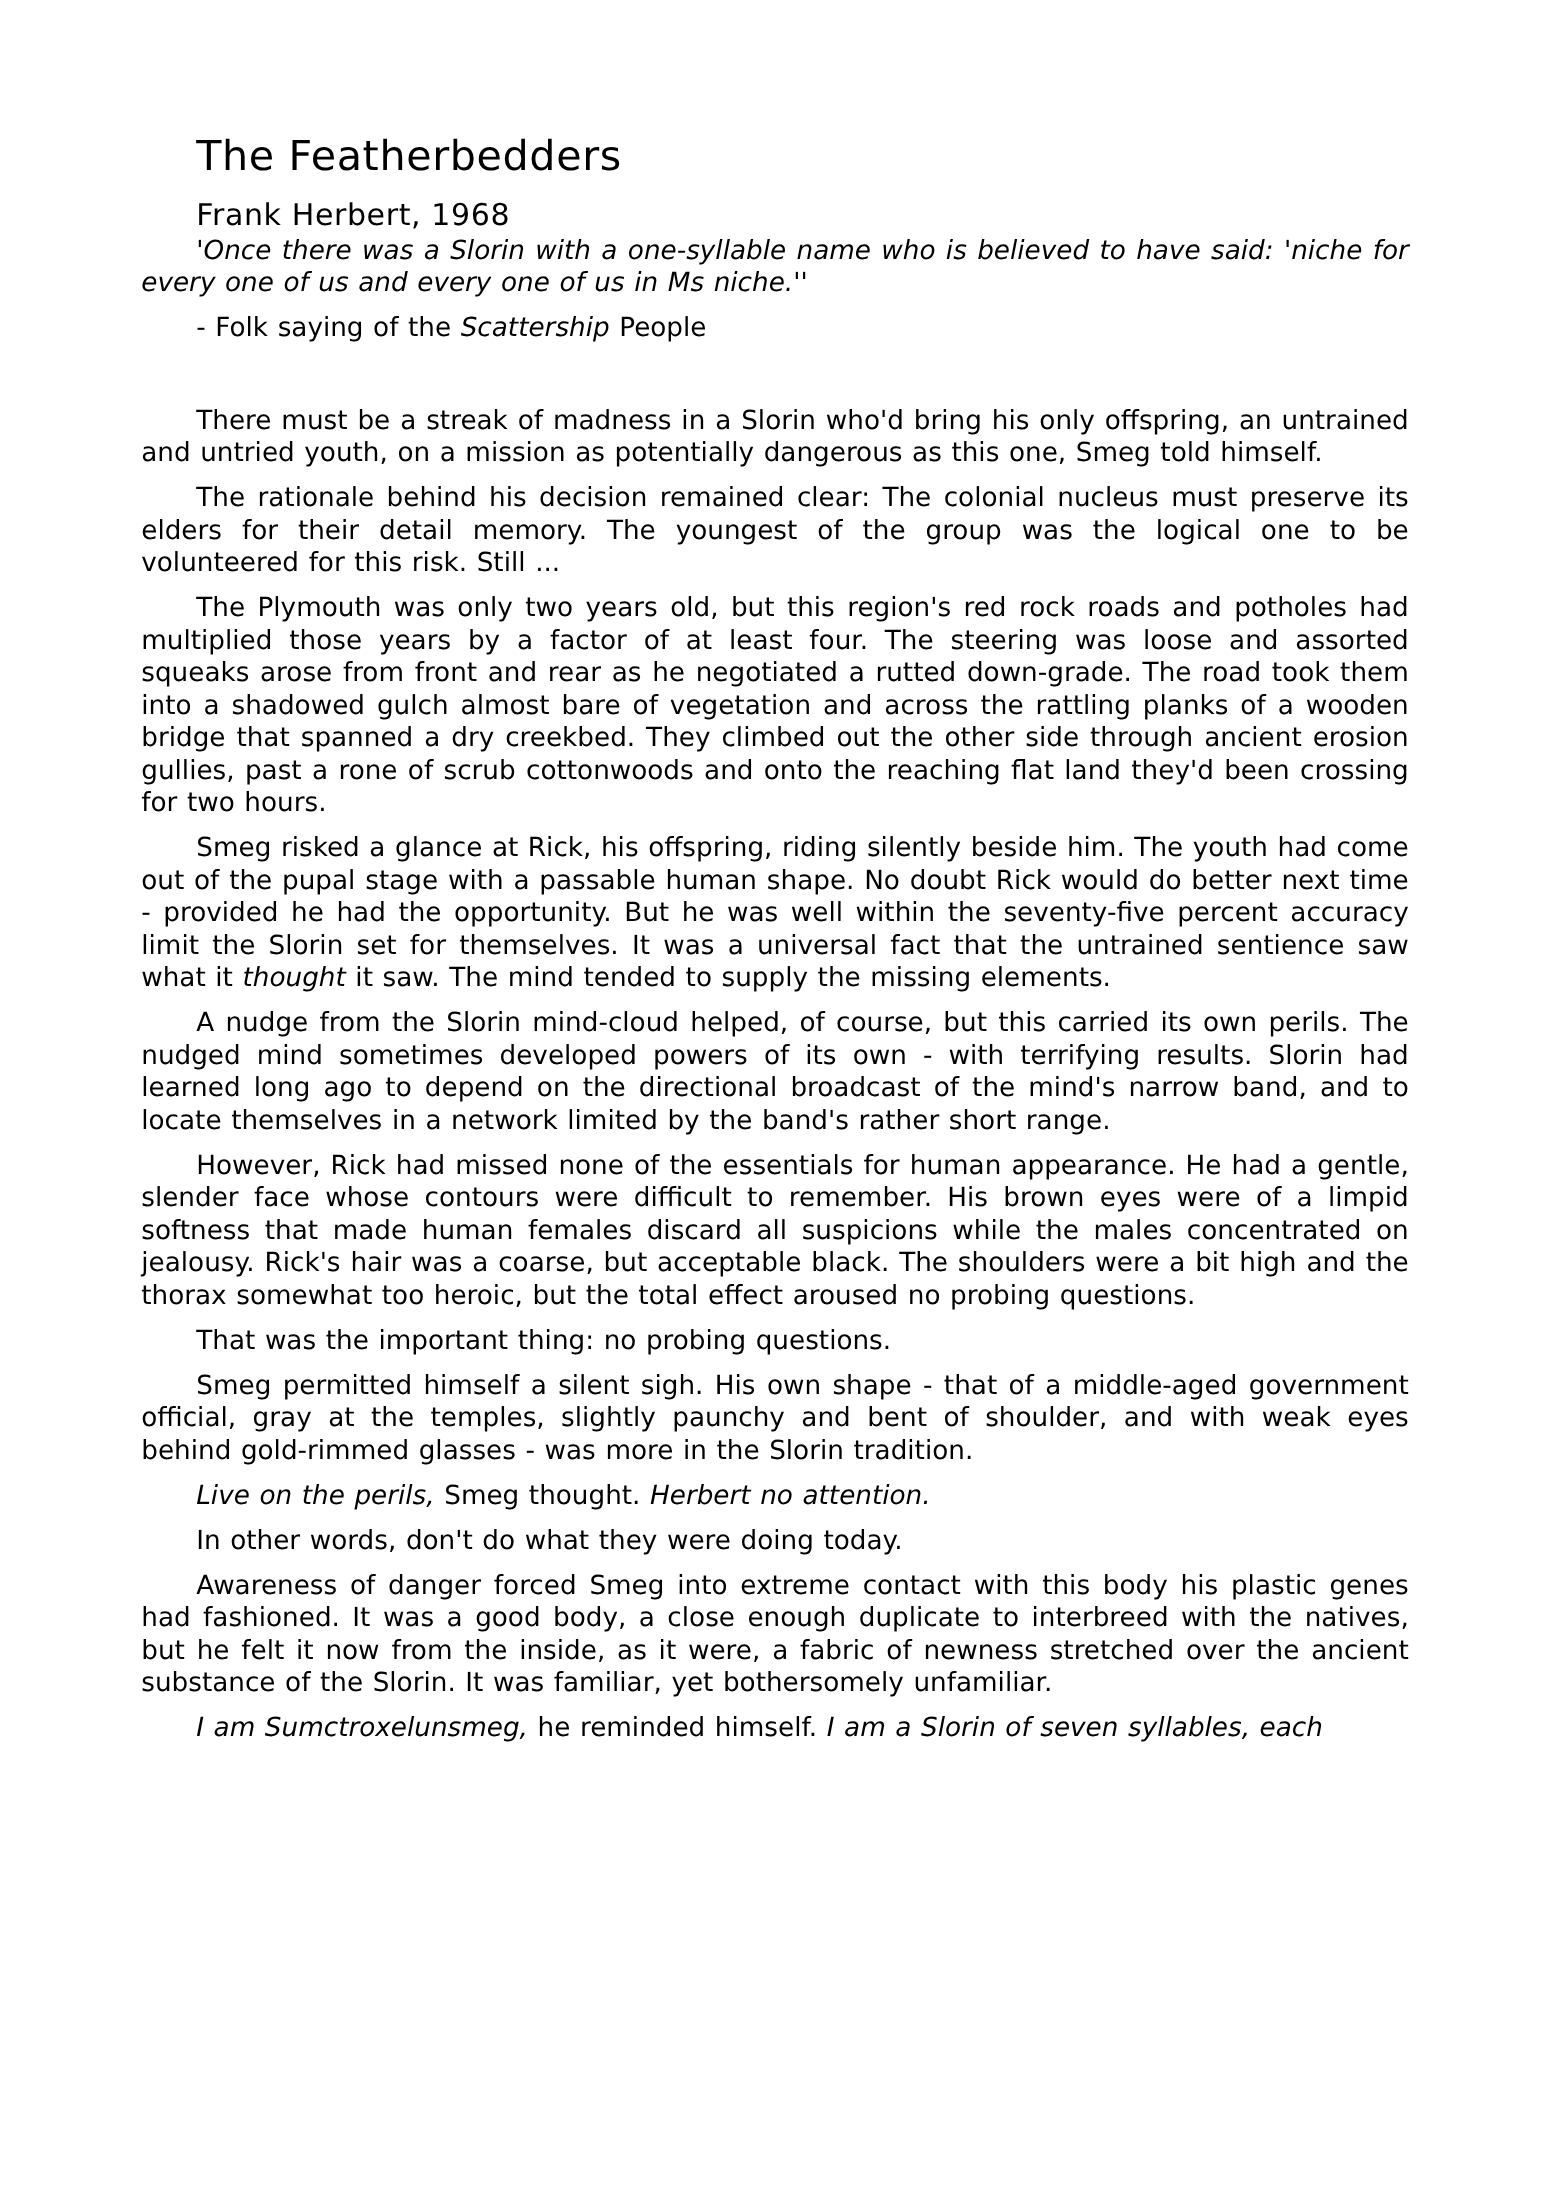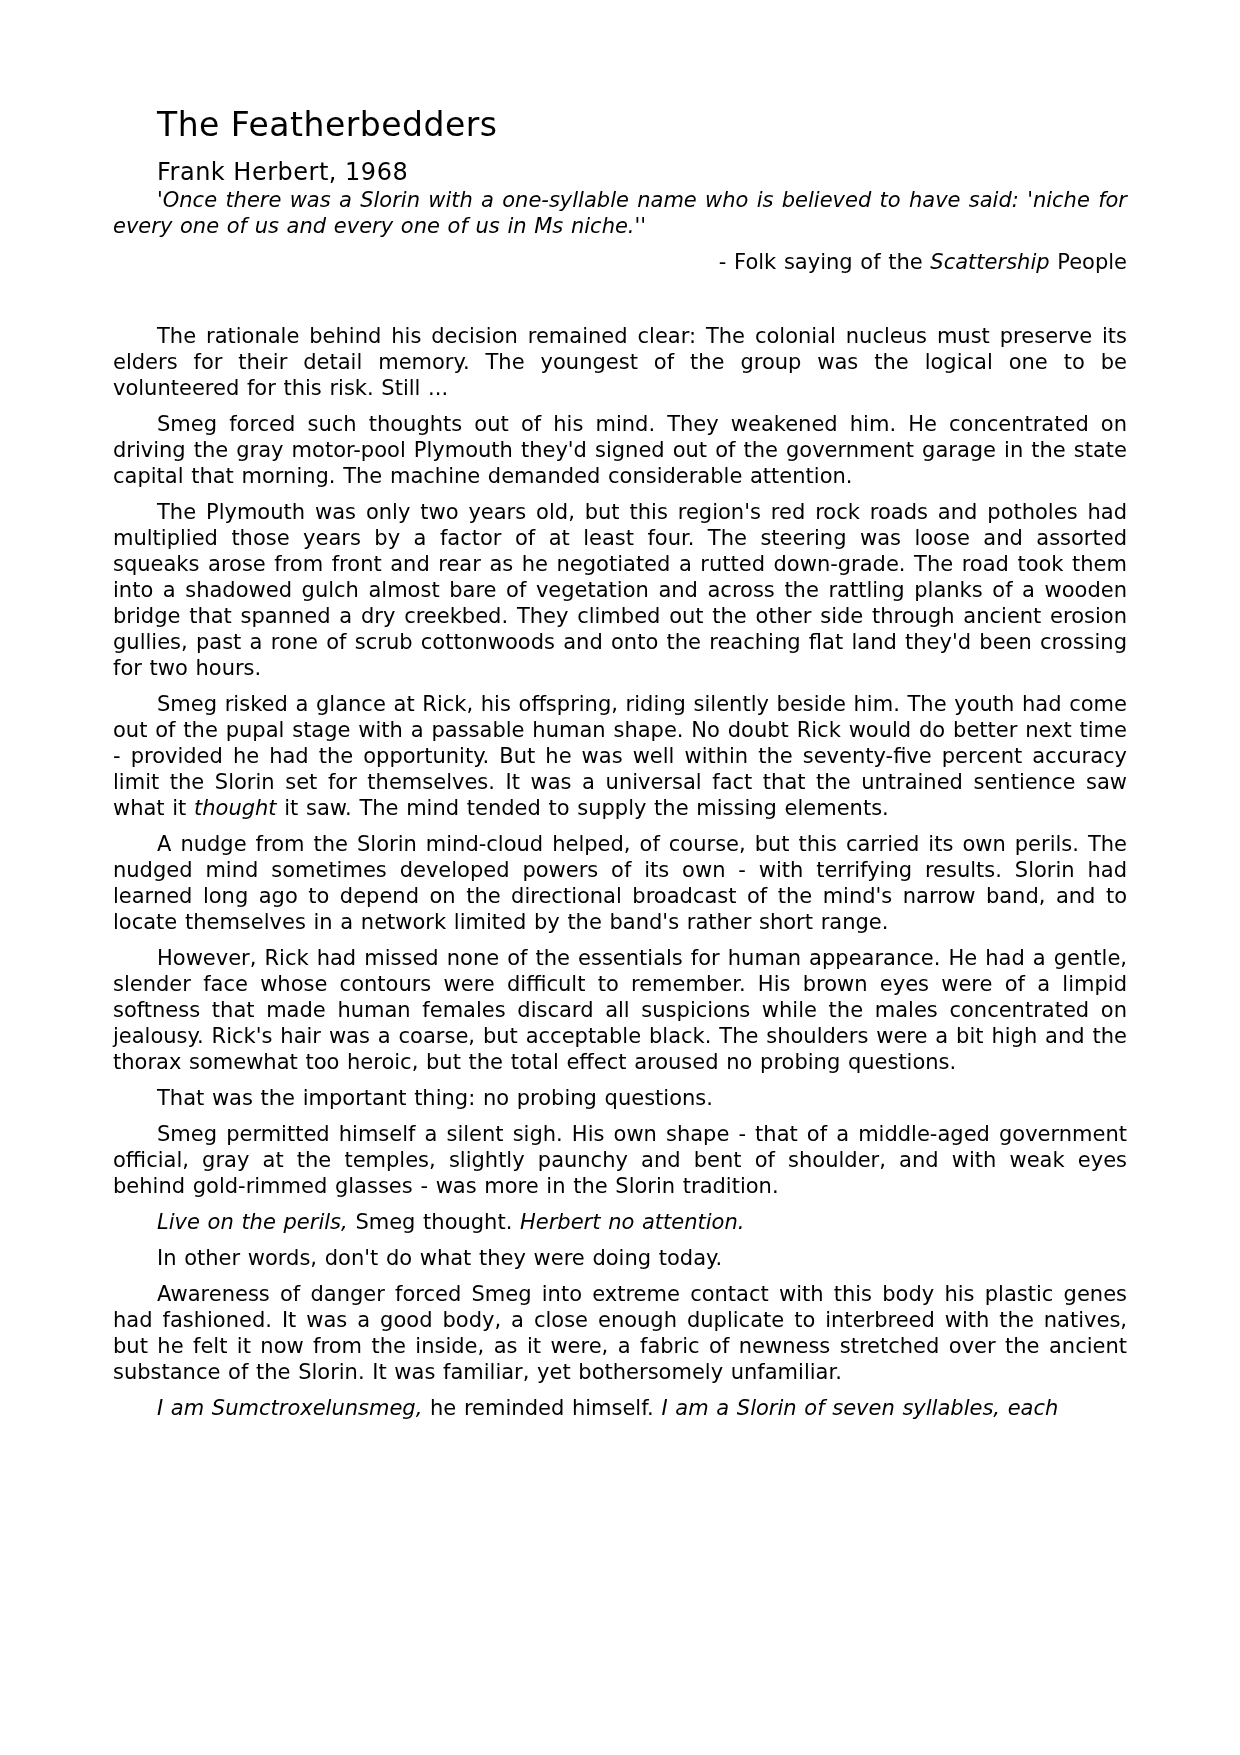--- a/index.html
+++ b/index.html
@@ -46,35 +46,35 @@
     text-align: justify;
     word-spacing: 1px;
   }
   p.block .it {
     font-style: italic;
   }
   p.quote {
     font-style: italic;
   }
   p.attribution {
-    text-align: right;
+    text-align: left;
     margin-bottom: 48px;
   }
 </style>
 </head>
 <body style="background: rgb(255, 255, 255); color: rgb(0, 0, 0);">
 
 <div class="page">
   <h1 class="title">The Featherbedders</h1>
   <div class="byline">Frank Herbert, 1968</div>
   <div class="text-blocks">
       <p class="block quote"><span class="it">'Once there was a Slorin with a one-syllable name who is believed to have said: 'niche for every one of us and every one of us in Ms niche.''</span></p>
       <p class="block attribution"><span>- Folk saying of the </span><span class="it">Scattership</span><span> People</span></p>
+      <p class="block body"><span>There must be a streak of madness in a Slorin who'd bring his only offspring, an untrained and untried youth, on a mission as potentially dangerous as this one, Smeg told himself.</span></p>
       <p class="block body"><span>The rationale behind his decision remained clear: The colonial nucleus must preserve its elders for their detail memory. The youngest of the group was the logical one to be volunteered for this risk. Still ...</span></p>
-      <p class="block body"><span>Smeg forced such thoughts out of his mind. They weakened him. He concentrated on driving the gray motor-pool Plymouth they'd signed out of the government garage in the state capital that morning. The machine demanded considerable attention.</span></p>
       <p class="block body"><span>The Plymouth was only two years old, but this region's red rock roads and potholes had multiplied those years by a factor of at least four. The steering was loose and assorted squeaks arose from front and rear as he negotiated a rutted down-grade. The road took them into a shadowed gulch almost bare of vegetation and across the rattling planks of a wooden bridge that spanned a dry creekbed. They climbed out the other side through ancient erosion gullies, past a rone of scrub cottonwoods and onto the reaching flat land they'd been crossing for two hours.</span></p>
       <p class="block body"><span>Smeg risked a glance at Rick, his offspring, riding silently beside him. The youth had come out of the pupal stage with a passable human shape. No doubt Rick would do better next time - provided he had the opportunity. But he was well within the seventy-five percent accuracy limit the Slorin set for themselves. It was a universal fact that the untrained sentience saw what it </span><span class="it">thought</span><span> it saw. The mind tended to supply the missing elements.</span></p>
       <p class="block body"><span>A nudge from the Slorin mind-cloud helped, of course, but this carried its own perils. The nudged mind sometimes developed powers of its own - with terrifying results. Slorin had learned long ago to depend on the directional broadcast of the mind's narrow band, and to locate themselves in a network limited by the band's rather short range.</span></p>
       <p class="block body"><span>However, Rick had missed none of the essentials for human appearance. He had a gentle, slender face whose contours were difficult to remember. His brown eyes were of a limpid softness that made human females discard all suspicions while the males concentrated on jealousy. Rick's hair was a coarse, but acceptable black. The shoulders were a bit high and the thorax somewhat too heroic, but the total effect aroused no probing questions.</span></p>
       <p class="block body"><span>That was the important thing: no probing questions.</span></p>
       <p class="block body"><span>Smeg permitted himself a silent sigh. His own shape - that of a middle-aged government official, gray at the temples, slightly paunchy and bent of shoulder, and with weak eyes behind gold-rimmed glasses - was more in the Slorin tradition.</span></p>
       <p class="block body"><span class="it">Live on the perils,</span><span> Smeg thought. </span><span class="it">Herbert no attention.</span></p>
       <p class="block body"><span>In other words, don't do what they were doing today.</span></p>
       <p class="block body"><span>Awareness of danger forced Smeg into extreme contact with this body his plastic genes had fashioned. It was a good body, a close enough duplicate to interbreed with the natives, but he felt it now from the inside, as it were, a fabric of newness stretched over the ancient substance of the Slorin. It was familiar, yet bothersomely unfamiliar.</span></p>
       <p class="block body"><span class="it">I am Sumctroxelunsmeg,</span><span> he reminded himself. </span><span class="it">I am a Slorin of seven syllables, each</span></p>

